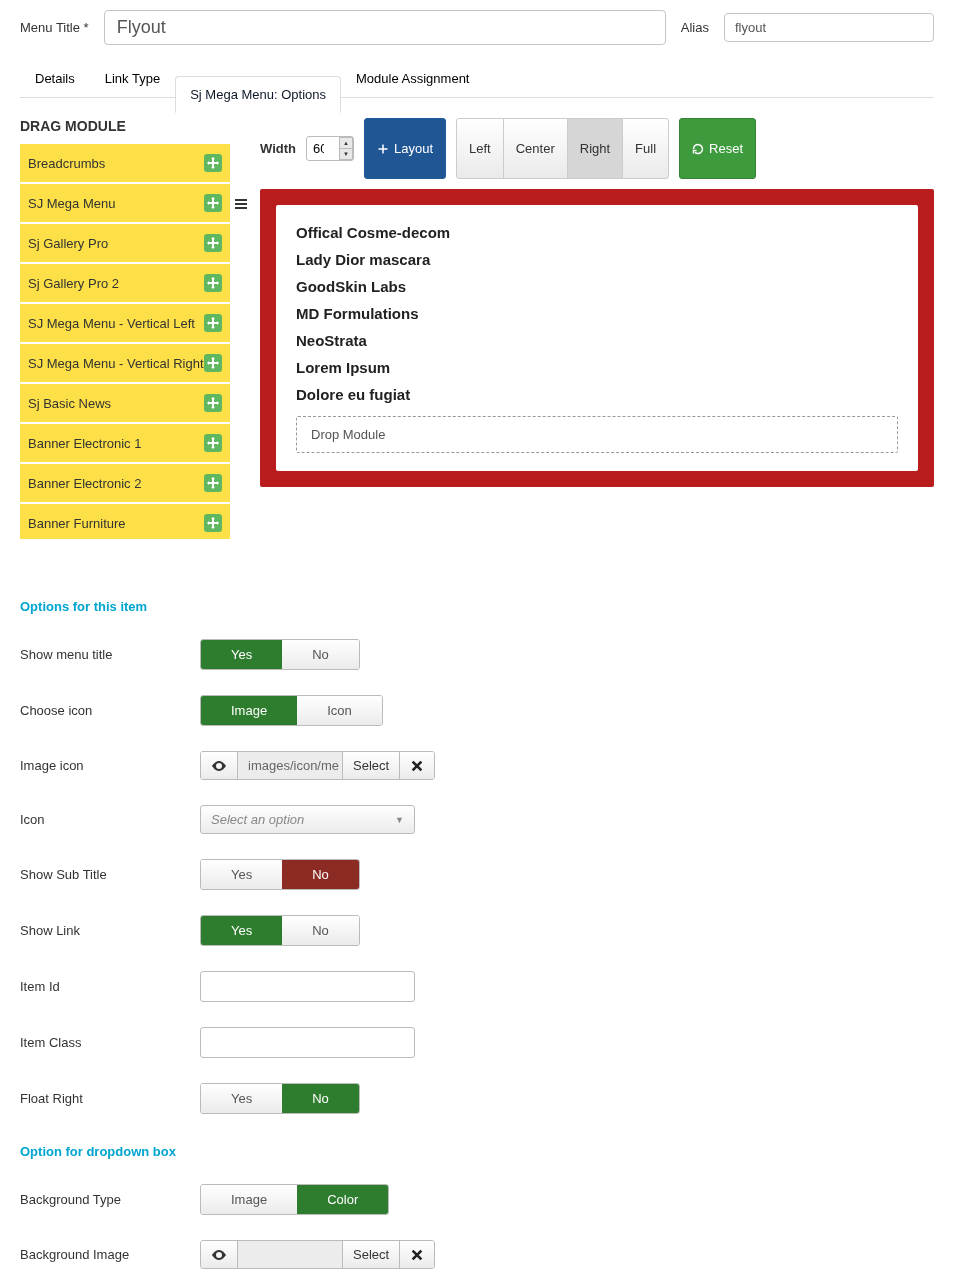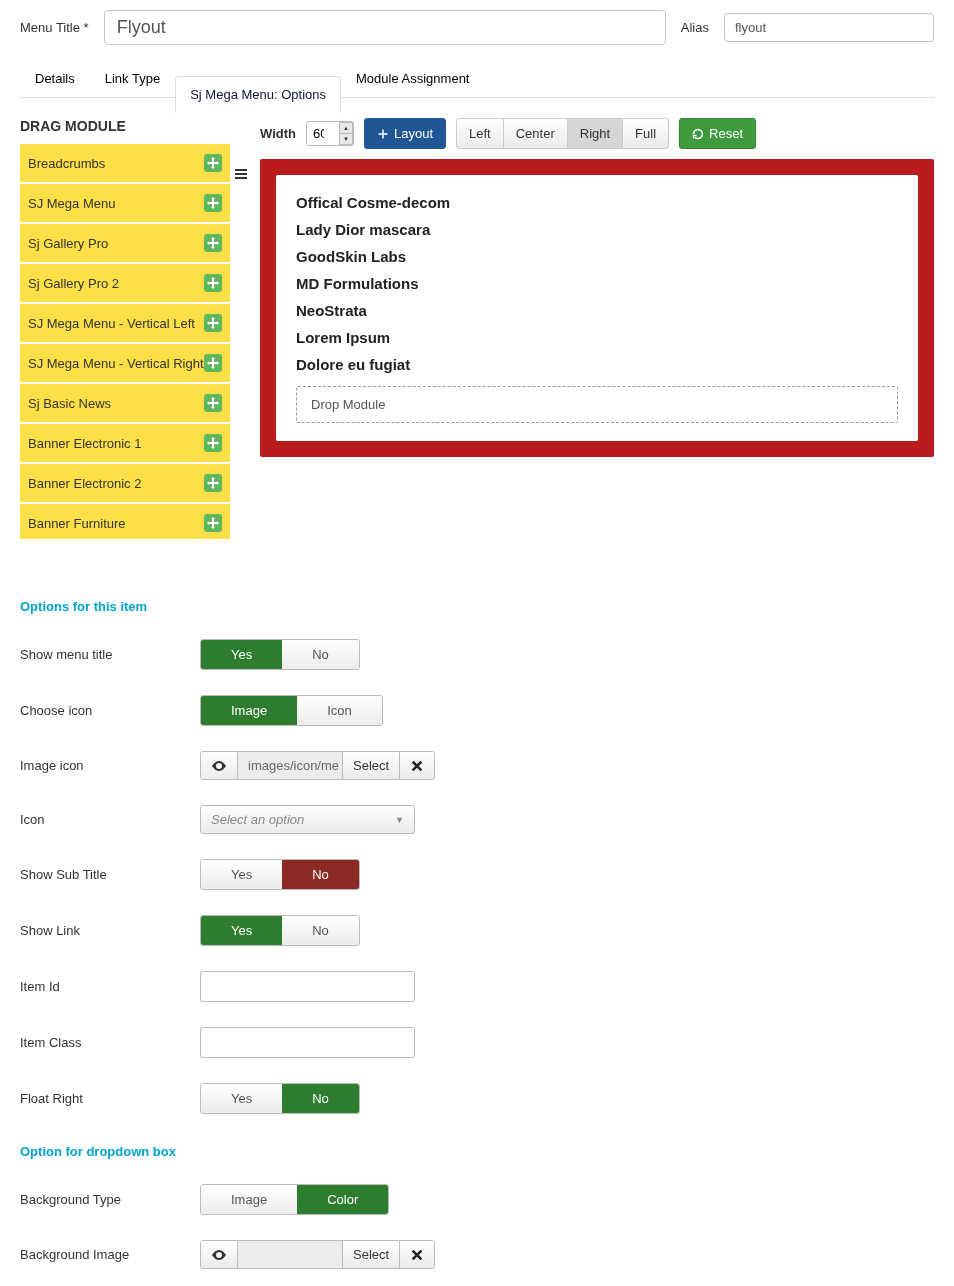--- a/index.html
+++ b/index.html
@@ -23,21 +23,21 @@
 .move-badge svg { width: 12px; height: 12px; }
 
 .right-col { flex: 1; }
 .toolbar { display: flex; align-items: center; gap: 10px; margin-bottom: 10px; }
 .toolbar .wlabel { font-weight: bold; font-size: 13px; }
 .width-input { width: 48px; padding: 4px 29px 4px 6px; border: 1px solid #bbb; border-radius: 3px; font-size: 13px; }
 .spinner-wrap { position: relative; }
 .spinner-wrap .spin { position: absolute; right: 1px; width: 14px; height: 12px; background: #e8e8e8; border: 1px solid #bbb; display: flex; align-items: center; justify-content: center; font-size: 6px; cursor: pointer; }
 .spinner-wrap .spin.up { top: 1px; }
 .spinner-wrap .spin.down { bottom: 1px; }
-.btn { display: inline-flex; align-items: center; padding: 7px 12px; border: 1px solid #ccc; border-radius: 3px; font-size: 13px; cursor: pointer; background: linear-gradient(#fff,#eaeaea); color: #333; }
+.btn { display: inline-flex; align-items: center; padding: 22px 12px; border: 1px solid #ccc; border-radius: 3px; font-size: 13px; cursor: pointer; background: linear-gradient(#fff,#eaeaea); color: #333; }
 .btn-primary { background: #2a69b8; color: #fff; border-color: #235a9e; }
 .btn-primary.dark { background: #1f5693; }
 .btn-green { background: #3d9a3d; color: #fff; border-color: #358435; }
 .btn-group { display: inline-flex; }
 .btn-group .btn { border-radius: 0; margin-left: -1px; }
 .btn-group .btn:first-child { border-radius: 3px 0 0 3px; margin-left: 0; }
 .btn-group .btn:last-child { border-radius: 0 3px 3px 0; }
 .btn-group .btn.active { background: #d6d6d6; }
 .icon-sm { width: 12px; height: 12px; margin-right: 5px; }
 

